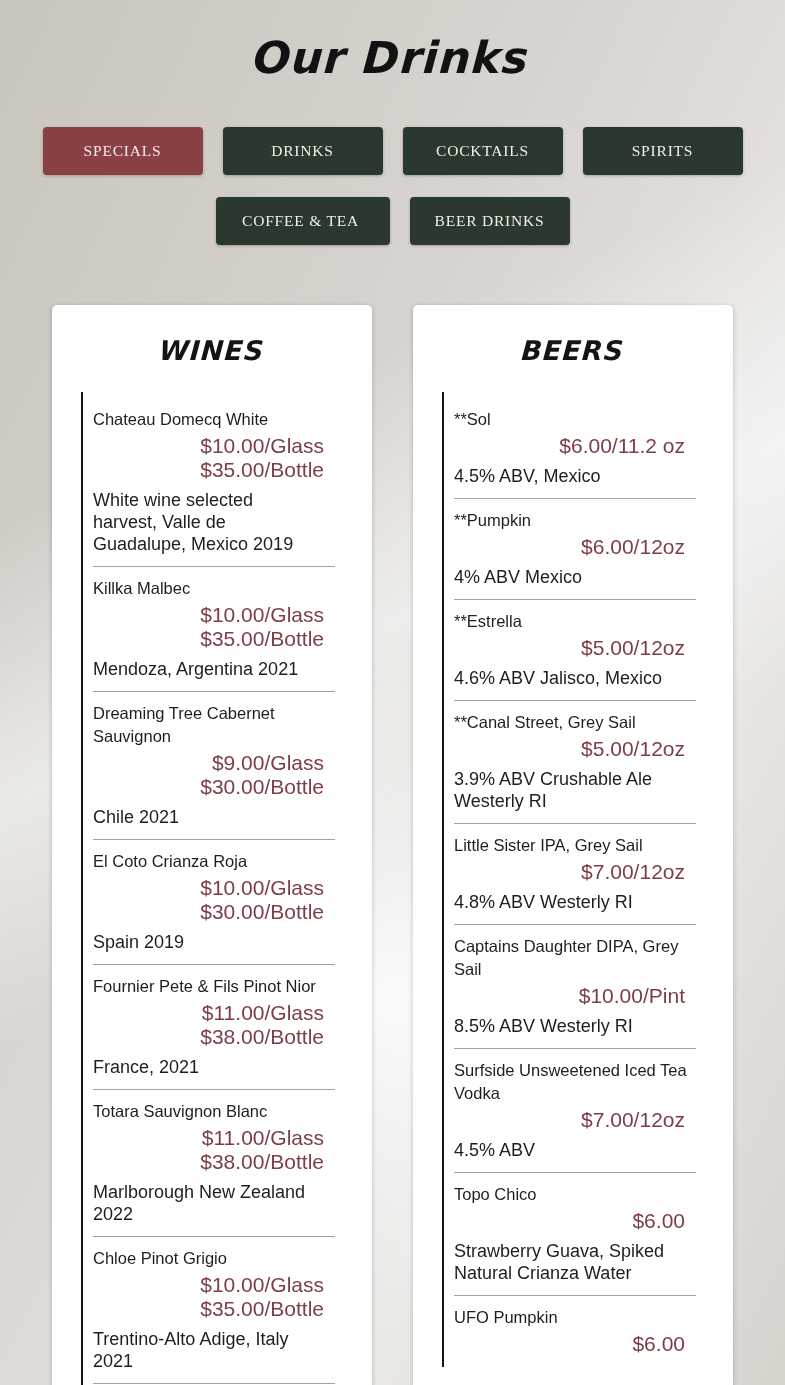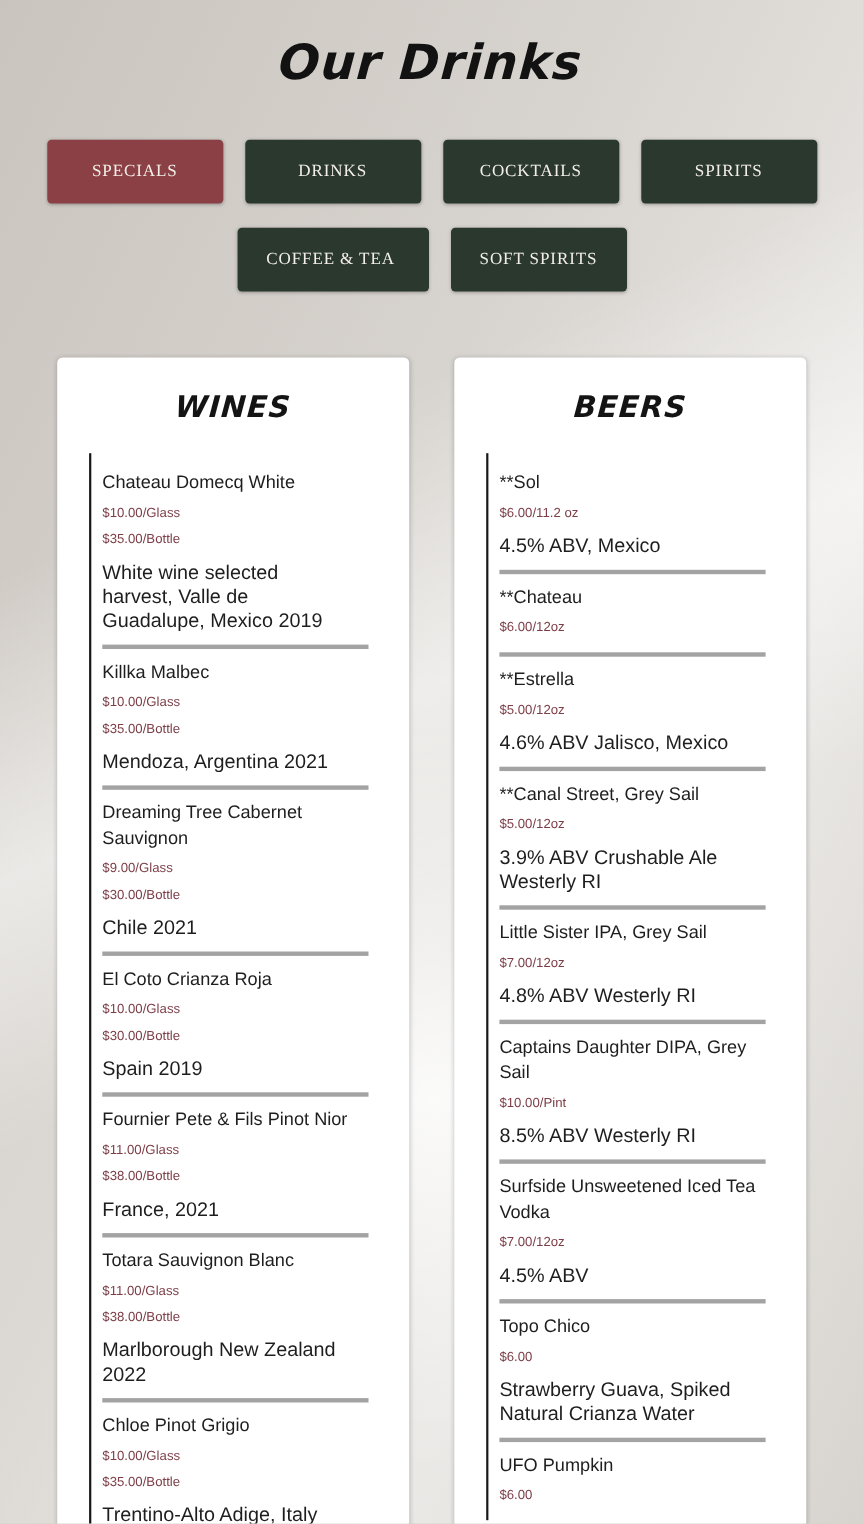--- a/index.html
+++ b/index.html
@@ -30,21 +30,21 @@
     margin: 44px auto 0;
     display: flex;
     flex-wrap: wrap;
     justify-content: center;
     align-items: center;
     row-gap: 22px;
     column-gap: 20px;
   }
   .nav-btn {
     min-width: 160px;
-    height: 58px;
+    height: 48px;
     padding: 0 16px;
     border: none;
     border-radius: 4px;
     background: #2a382e;
     color: #f3efe8;
     font-family: "Liberation Serif", serif;
     font-size: 15.5px;
     letter-spacing: 0.8px;
     cursor: pointer;
     box-shadow: 0 1px 3px rgba(0,0,0,0.25);
@@ -76,34 +76,35 @@
   }
   .menu-list {
     border-left: 2px solid #161616;
     margin-left: 29px;
     margin-right: 37px;
     padding-left: 10px;
     padding-top: 16px;
   }
   .menu-item {
     padding-bottom: 11px;
-    border-bottom: 4px solid #a3a3a3;
+    border-bottom: 1px solid #a3a3a3;
     margin-bottom: 10px;
   }
   .menu-item:last-child { border-bottom: none; }
   .item-name {
     font-size: 16.5px;
     line-height: 23px;
     color: #1e1e1e;
   }
   .item-prices {
+    text-align: right;
     padding-right: 11px;
     margin-top: 3px;
     color: #7d3e47;
-    font-size: 12px;
+    font-size: 21px;
     line-height: 24px;
   }
   .item-desc {
     margin-top: 7px;
     font-size: 18px;
     line-height: 22px;
     color: #1e1e1e;
     max-width: 220px;
   }
 </style>
@@ -112,21 +113,21 @@
 
 <div class="page">
   <h1 class="page-title script">Our Drinks</h1>
 
   <nav class="btn-grid">
       <button class="nav-btn active">SPECIALS</button>
       <button class="nav-btn">DRINKS</button>
       <button class="nav-btn">COCKTAILS</button>
       <button class="nav-btn">SPIRITS</button>
       <button class="nav-btn">COFFEE &amp; TEA</button>
-      <button class="nav-btn">SOFT SPIRITS</button>
+      <button class="nav-btn">BEER DRINKS</button>
     </nav>
 
   <main class="cards">
     <section class="card">
       <h2 class="card-title script">WINES</h2>
       <div class="menu-list">
           <div class="menu-item">
             <div class="item-name">Chateau Domecq White</div>
             <div class="item-prices">
               <div class="item-price">$10.00/Glass</div>
@@ -191,24 +192,25 @@
       <h2 class="card-title script">BEERS</h2>
       <div class="menu-list">
           <div class="menu-item">
             <div class="item-name">**Sol</div>
             <div class="item-prices">
               <div class="item-price">$6.00/11.2 oz</div>
             </div>
             <div class="item-desc">4.5% ABV, Mexico</div>
           </div>
           <div class="menu-item">
-            <div class="item-name">**Chateau</div>
+            <div class="item-name">**Pumpkin</div>
             <div class="item-prices">
               <div class="item-price">$6.00/12oz</div>
             </div>
+            <div class="item-desc">4% ABV Mexico</div>
           </div>
           <div class="menu-item">
             <div class="item-name">**Estrella</div>
             <div class="item-prices">
               <div class="item-price">$5.00/12oz</div>
             </div>
             <div class="item-desc">4.6% ABV Jalisco, Mexico</div>
           </div>
           <div class="menu-item">
             <div class="item-name">**Canal Street, Grey Sail</div>

